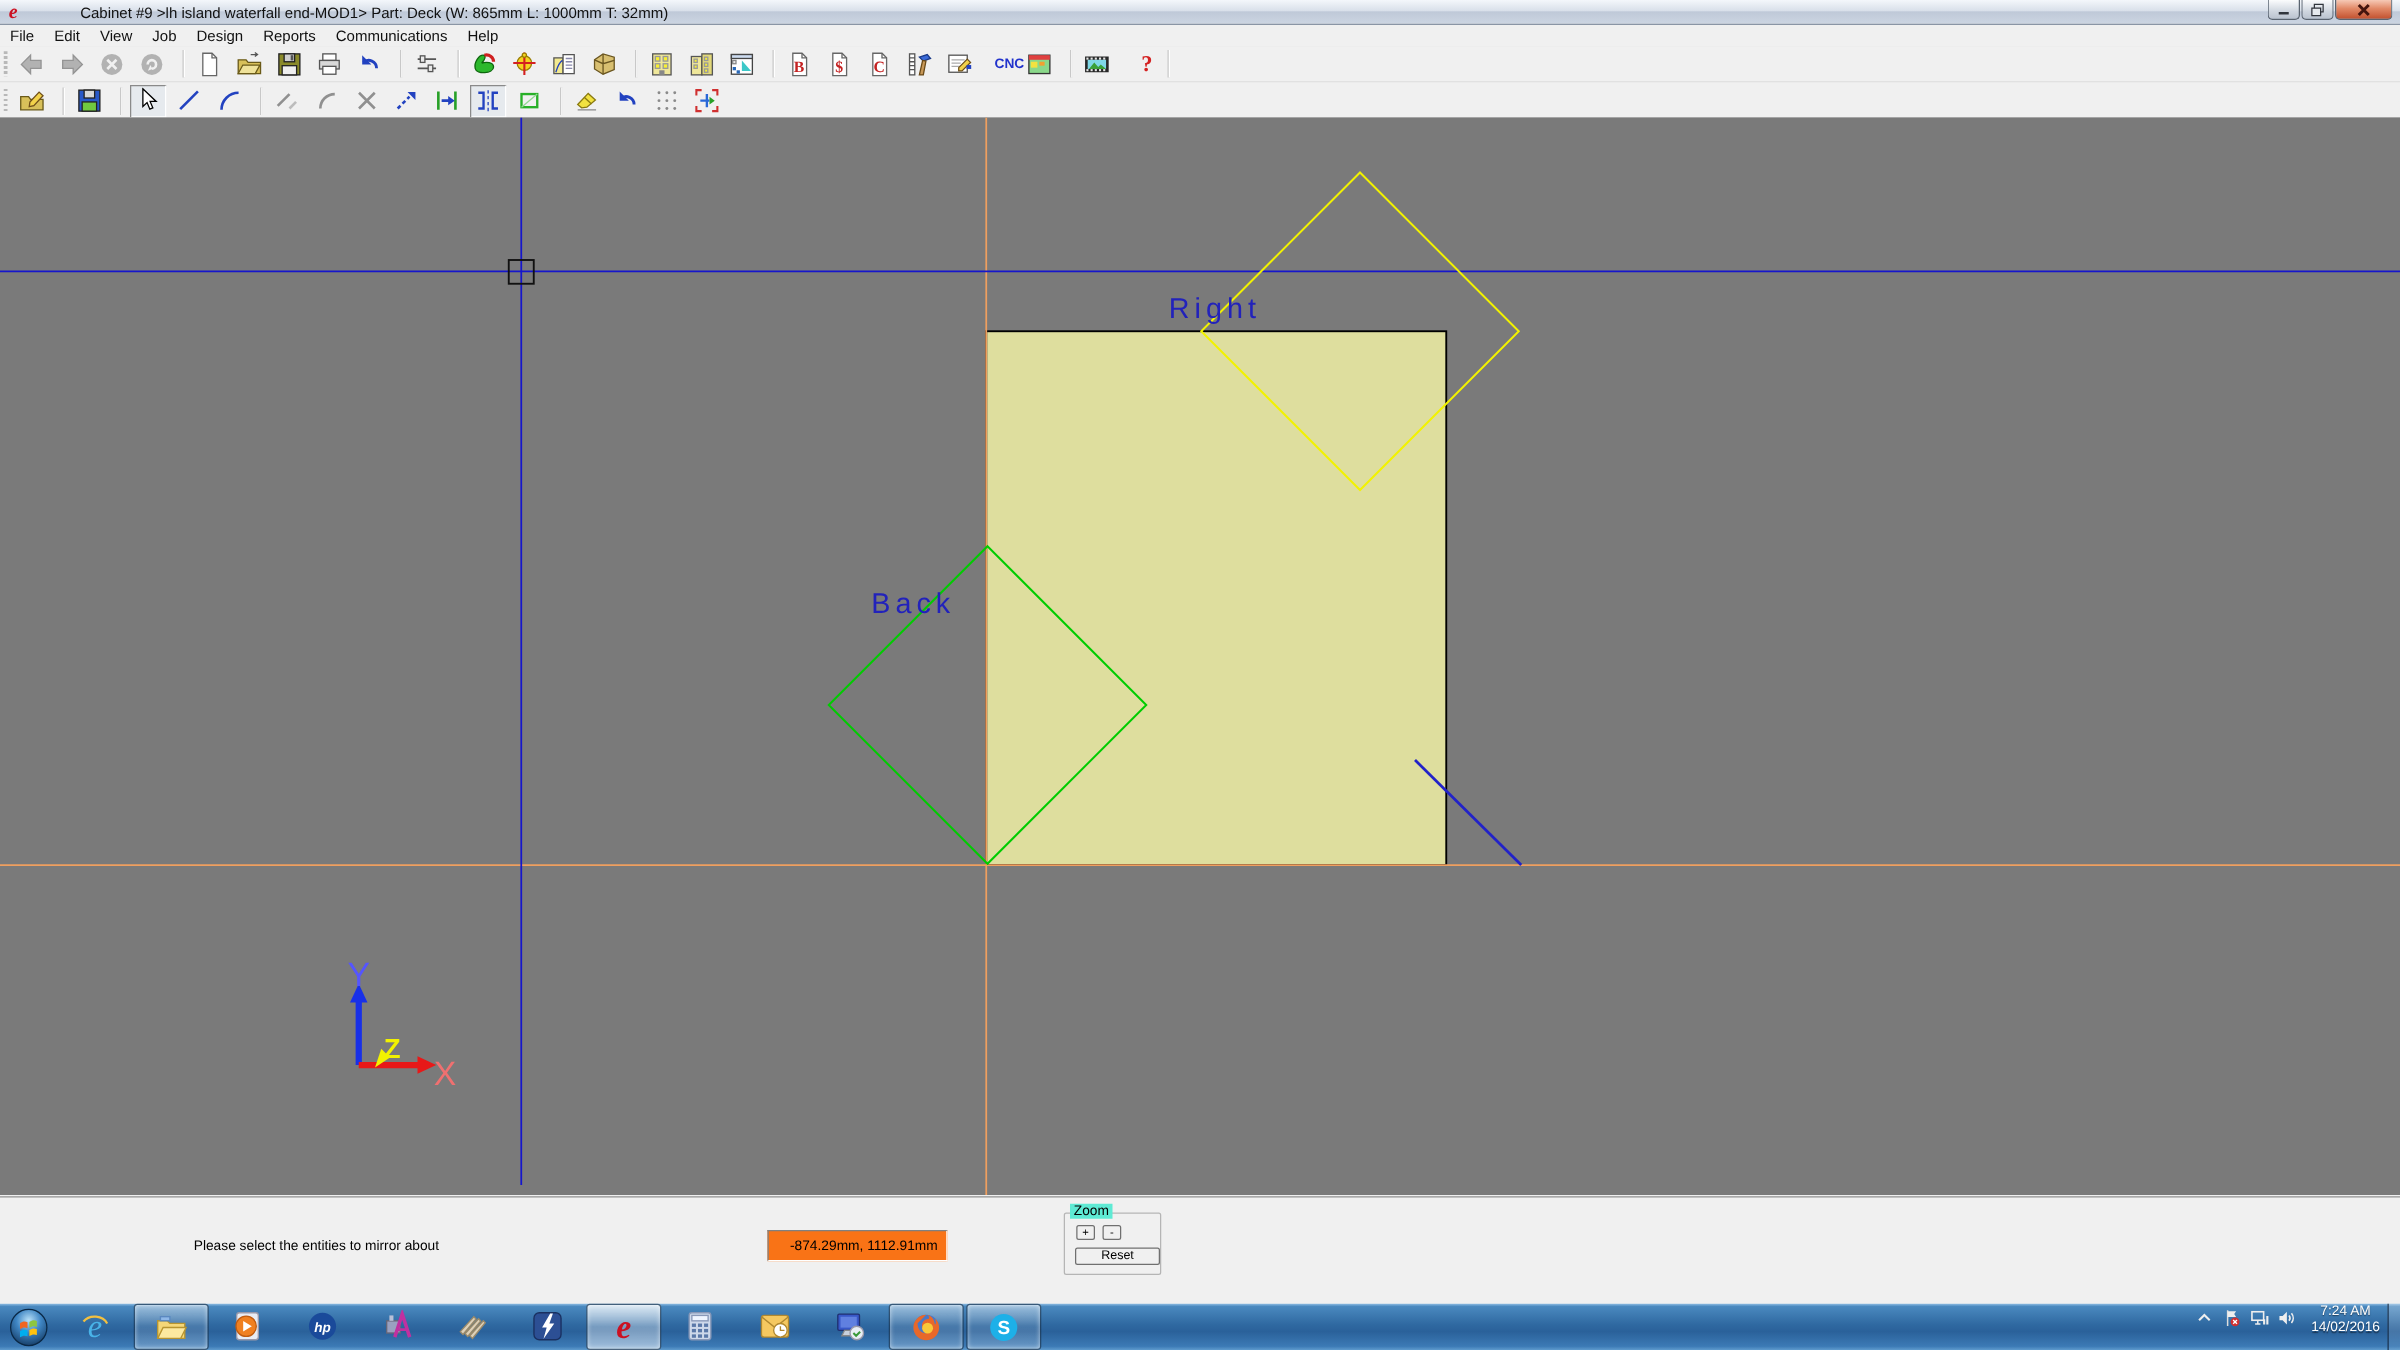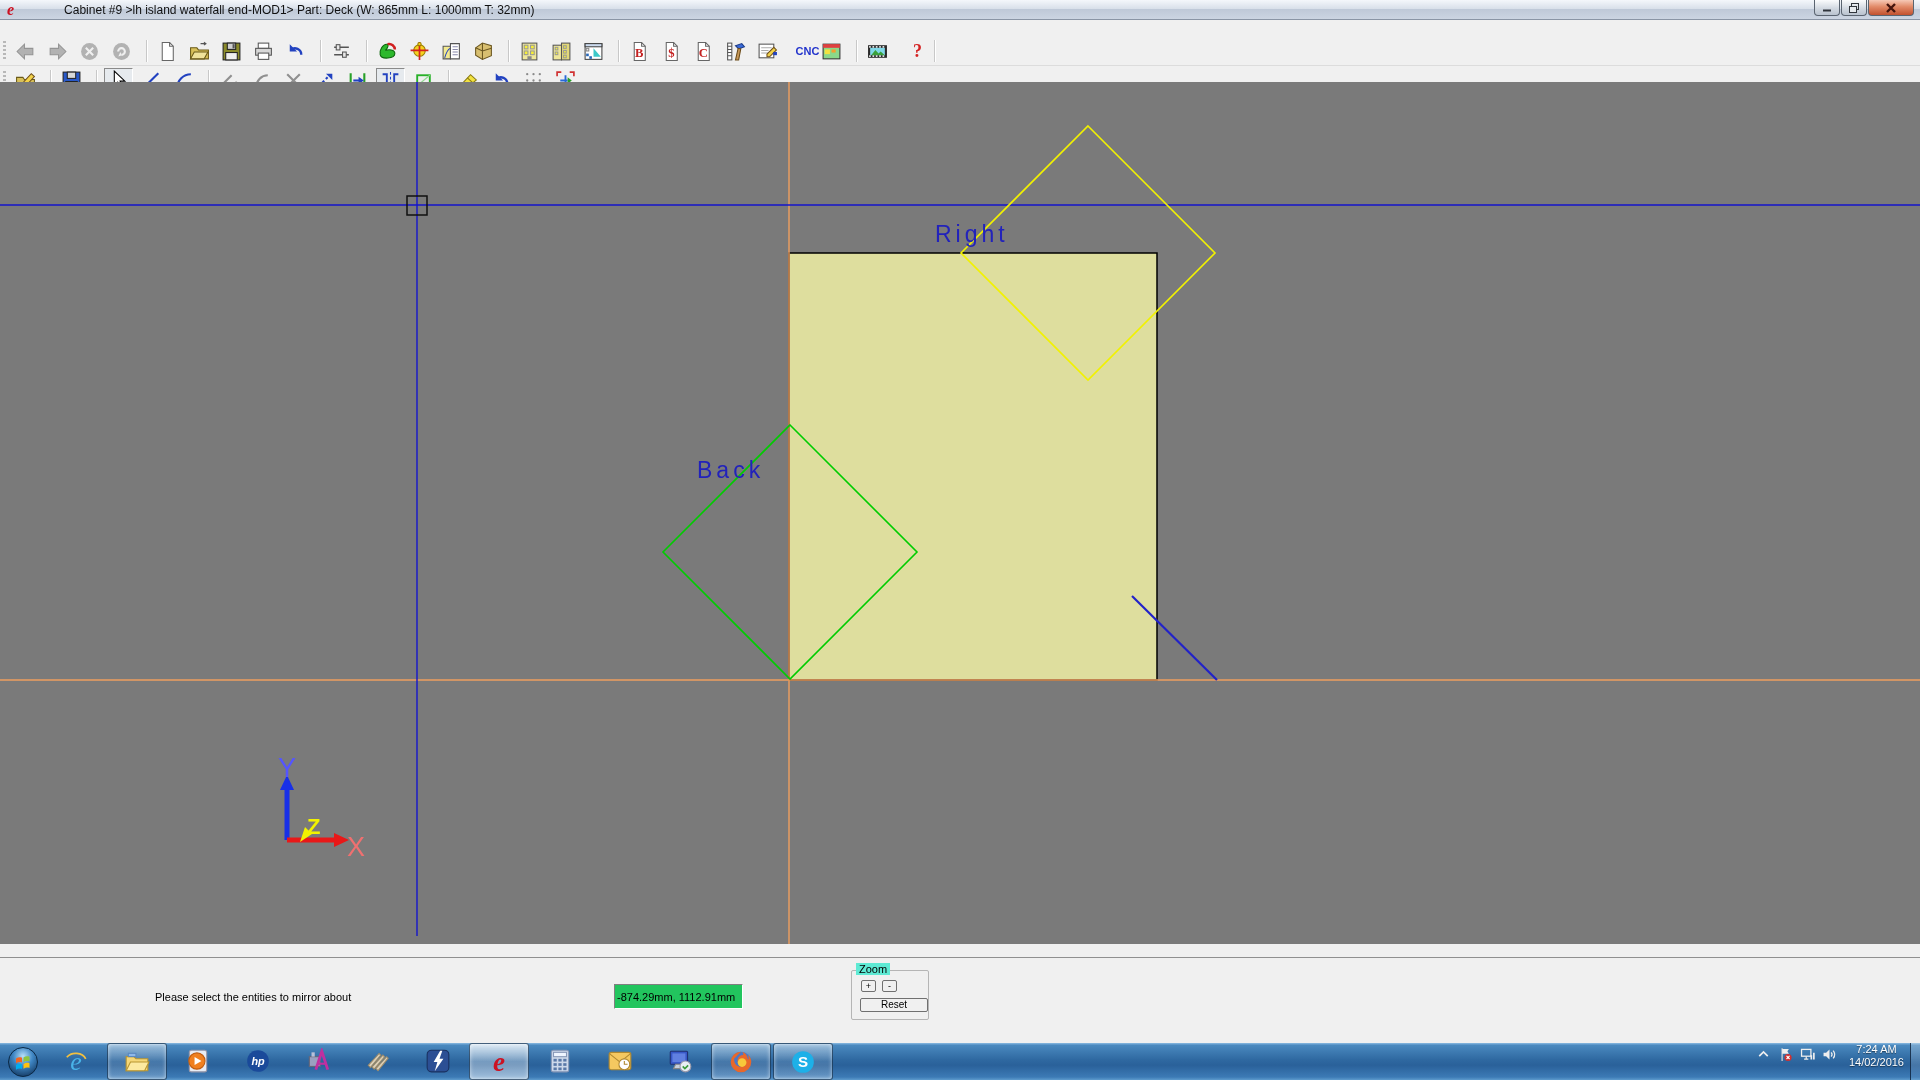--- a/index.html
+++ b/index.html
@@ -25,29 +25,29 @@
   .toolbar{position:absolute;left:0;width:1920px;background:#f0f0f0;display:flex;align-items:center;}
   .tb1{top:37px;height:28px;border-bottom:1px solid #dcdcdc;}
   .tb2{top:66px;height:29px;border-bottom:1px solid #c8c8c8;}
   .grip{width:3px;height:20px;margin:0 6px 0 3px;
     background:repeating-linear-gradient(180deg,#b8b8b8 0 2px,#f0f0f0 2px 4px);}
   .tsep{width:1px;height:22px;margin:0 6px;background:#c8c8c8;border-right:1px solid #fff;}
   .tslot{width:27px;height:24px;margin-right:5px;display:flex;align-items:center;justify-content:center;}
   .tslot.pressed{border:1px solid;border-color:#8a8a8a #fff #fff #8a8a8a;background:#e6eaee;}
   .tslot .txticon{font-weight:bold;margin-left:16px;}
   
-  .canvas{position:absolute;left:0;top:82px;width:1920px;height:862px;background:#7a7a7a;}
+  .canvas{position:absolute;left:0;top:94px;width:1920px;height:862px;background:#7a7a7a;}
   .canvas svg{display:block;}
   
   .panel{position:absolute;left:0;top:957px;width:1920px;height:66px;background:#f0f0f0;
     border-top:1px solid #909090;}
   .prompt{position:absolute;left:155px;top:33px;font-size:11px;color:#000;}
-  .coords{position:absolute;left:614px;top:26px;width:125px;height:23px;background:#22c55e;
+  .coords{position:absolute;left:614px;top:26px;width:125px;height:23px;background:#f97316;
     border:1px solid;border-color:#808080 #fff #fff #808080;font-size:11px;color:#000;
-    display:flex;align-items:center;padding-left:2px;}
+    display:flex;align-items:center;padding-left:17px;}
   .zoomgroup{position:absolute;left:851px;top:12px;width:76px;height:48px;
     border:1px solid #b5b5b5;border-radius:2px;}
   .zlabel{position:absolute;left:4px;top:-8px;background:#5eead4;padding:0 3px;font-size:11px;color:#000;}
   .zbtn{position:absolute;top:9px;width:15px;height:12px;font-size:9px;line-height:8px;padding:0;
     background:#f0f0f0;border:1px solid #707070;border-radius:2px;color:#000;}
   .zplus{left:9px;} .zminus{left:30px;}
   .zreset{position:absolute;left:8px;top:27px;width:68px;height:14px;font-size:10px;line-height:10px;
     padding:0;background:#f0f0f0;border:1px solid #707070;border-radius:2px;color:#000;}
   
   .statusbar{position:absolute;left:0;top:1023px;width:1920px;height:20px;background:#f0f0f0;
@@ -93,20 +93,30 @@
           </svg>
       </span>
       <span class="wbtn close">
         <svg width="12" height="12" viewBox="0 0 12 12">
             <path d="M2 2l8 8M10 2l-8 8" stroke="#45150e" stroke-width="2.4"></path>
           </svg>
       </span>
     </span>
   </div>
 
+  <div class="menubar" id="menubar">
+      <span class="menuitem">File</span>
+      <span class="menuitem">Edit</span>
+      <span class="menuitem">View</span>
+      <span class="menuitem">Job</span>
+      <span class="menuitem">Design</span>
+      <span class="menuitem">Reports</span>
+      <span class="menuitem">Communications</span>
+      <span class="menuitem">Help</span>
+    </div>
   <div class="toolbar tb1" id="tb1">
       <div class="grip"></div>
       <span class="tslot">
         <svg viewBox="0 0 20 20" width="21" height="21">
           <path d="M17 7v6H9v4l-7-7 7-7v4z" fill="#b2b2b2" stroke="#949494"></path>
         </svg>
       </span>
       <span class="tslot">
         <svg viewBox="0 0 20 20" width="21" height="21">
           <path d="M3 7v6h8v4l7-7-7-7v4z" fill="#b2b2b2" stroke="#949494"></path>

